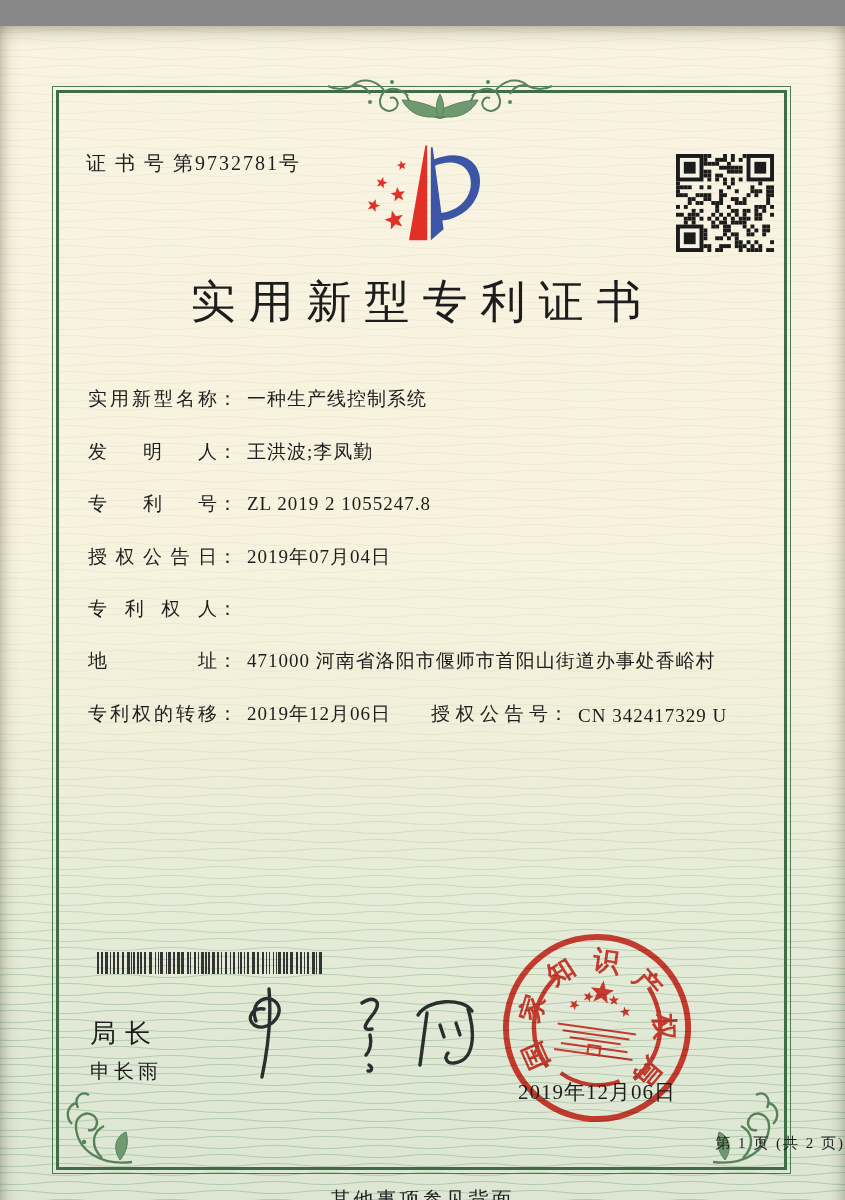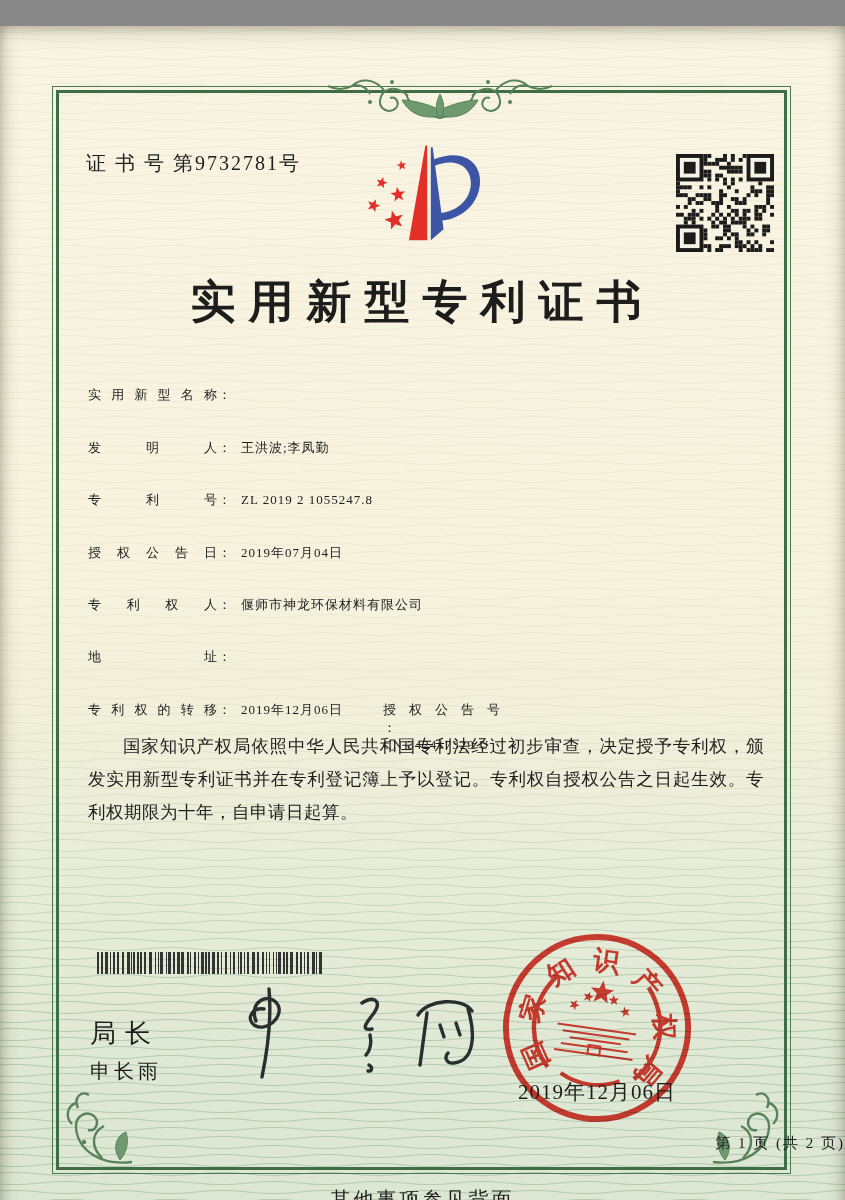--- a/index.html
+++ b/index.html
@@ -14,27 +14,27 @@
     border:1px solid #4c7a52;padding:3px;box-sizing:border-box;z-index:1;}
   .frame-inner{width:100%;height:100%;border:3px solid #3f6e46;box-sizing:border-box;}
   .ornament-top{position:absolute;left:320px;top:30px;z-index:2;}
   .corner{position:absolute;z-index:2;}
   .corner-l{left:58px;top:1060px;}
   .corner-r{left:705px;top:1060px;transform:scaleX(-1);}
   .cert-no{position:absolute;left:86px;top:124px;font-size:20px;letter-spacing:2px;z-index:3;}
   .logo{position:absolute;left:338px;top:112px;z-index:3;}
   .qr{position:absolute;left:676px;top:128px;z-index:3;}
   .title{position:absolute;left:0;right:0;top:246px;margin:0;text-align:center;
-    font-size:45px;font-weight:700;letter-spacing:13px;z-index:3;}
-  .field-row{position:absolute;left:88px;z-index:3;font-size:13px;display:flex;
+    font-size:45px;font-weight:400;letter-spacing:13px;z-index:3;}
+  .field-row{position:absolute;left:88px;z-index:3;font-size:19px;display:flex;
     align-items:baseline;white-space:nowrap;letter-spacing:1px;}
   .flabel{display:inline-block;width:130px;text-align:justify;text-align-last:justify;}
   .flabel2{display:inline-block;width:118px;text-align:justify;text-align-last:justify;}
   .colon{margin-right:9px;}
-  .pair2{margin-left:40px;display:inline-flex;align-items:flex-start;flex-direction:column;}
+  .pair2{margin-left:40px;display:inline-flex;align-items:flex-end;}
   .paras{position:absolute;left:88px;width:676px;top:704px;z-index:3;
     font-size:17.5px;line-height:33px;text-align:justify;letter-spacing:.5px;}
   .paras p{margin:0;text-indent:2em;}
   .barcode{position:absolute;left:97px;top:926px;z-index:3;opacity:.9;}
   .signer-title{position:absolute;left:90px;top:990px;font-size:26px;letter-spacing:9px;z-index:3;}
   .signer-name{position:absolute;left:90px;top:1032px;font-size:20px;letter-spacing:4px;z-index:3;text-align:center;}
   .signature{position:absolute;left:222px;top:950px;z-index:4;mix-blend-mode:multiply;}
   .seal{position:absolute;left:498px;top:903px;z-index:4;mix-blend-mode:multiply;opacity:.95;}
   .seal-date{position:absolute;left:498px;top:1052px;width:198px;text-align:center;
     font-size:21px;letter-spacing:1px;z-index:5;}
@@ -459,58 +459,58 @@
       <rect x="84" y="96" width="4" height="4" fill="#1b1b1b"></rect>
       <rect x="92" y="96" width="4" height="4" fill="#1b1b1b"></rect>
       <rect x="96" y="96" width="4" height="4" fill="#1b1b1b"></rect>
     </svg>
 
   <h1 class="title">实用新型专利证书</h1>
 
   <div class="field-row" style="top:360px">
     <span class="flabel">实用新型名称</span>
       <span class="colon">：</span>
+    <span class="fvalue">一种生产线控制系统</span>
   </div>
   <div class="field-row" style="top:413px">
     <span class="flabel">发明人</span>
       <span class="colon">：</span>
     <span class="fvalue">王洪波;李凤勤</span>
   </div>
   <div class="field-row" style="top:465px">
     <span class="flabel">专利号</span>
       <span class="colon">：</span>
     <span class="fvalue">ZL 2019 2 1055247.8</span>
   </div>
   <div class="field-row" style="top:518px">
     <span class="flabel">授权公告日</span>
       <span class="colon">：</span>
     <span class="fvalue">2019年07月04日</span>
   </div>
   <div class="field-row" style="top:570px">
     <span class="flabel">专利权人</span>
       <span class="colon">：</span>
-    <span class="fvalue">偃师市神龙环保材料有限公司</span>
   </div>
   <div class="field-row" style="top:622px">
     <span class="flabel">地址</span>
       <span class="colon">：</span>
+    <span class="fvalue">471000 河南省洛阳市偃师市首阳山街道办事处香峪村</span>
   </div>
   <div class="field-row" style="top:675px">
     <span class="flabel">专利权的转移</span>
       <span class="colon">：</span>
     <span class="fvalue">2019年12月06日</span>
     <span class="pair2">
       <span class="flabel2">授权公告号</span>
         <span class="colon">：</span>
       <span class="fvalue">CN 342417329 U</span>
     </span>
   </div>
 
   <div class="paras">
-    <p>国家知识产权局依照中华人民共和国专利法经过初步审查，决定授予专利权，颁发实用新型专利证书并在专利登记簿上予以登记。专利权自授权公告之日起生效。专利权期限为十年，自申请日起算。</p>
   </div>
 
   <svg id="barcode-svg" class="barcode" width="226" height="22">
       <rect x="0" y="0" width="2" height="22" fill="#222"></rect>
       <rect x="4" y="0" width="2" height="22" fill="#222"></rect>
       <rect x="8" y="0" width="3" height="22" fill="#222"></rect>
       <rect x="13" y="0" width="1" height="22" fill="#222"></rect>
       <rect x="16" y="0" width="2" height="22" fill="#222"></rect>
       <rect x="20" y="0" width="2" height="22" fill="#222"></rect>
       <rect x="25" y="0" width="2" height="22" fill="#222"></rect>

